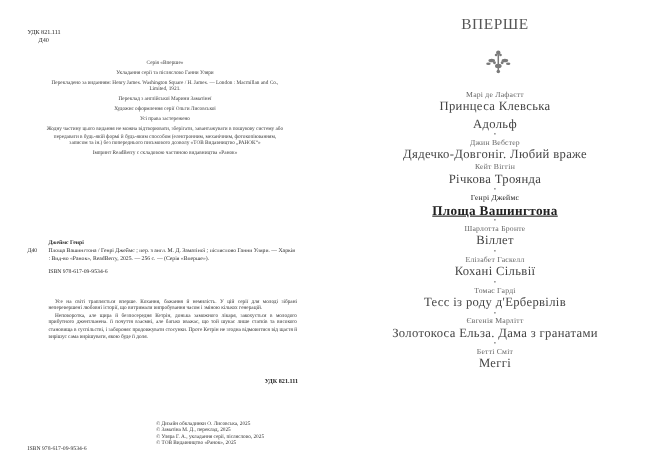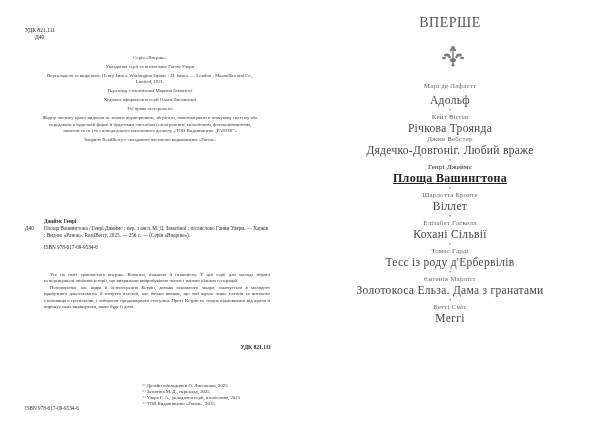--- a/index.html
+++ b/index.html
@@ -100,32 +100,33 @@
         <circle cx="16.5" cy="13" r="1.3"></circle>
         <ellipse cx="13" cy="16" rx="3" ry="2"></ellipse>
         <circle cx="13" cy="21" r="1.6"></circle>
       </g>
     </svg>
   </div>
 
   <div class="abs entries">
     <div class="entry">
       <div class="author">Марі де Лафаєтт</div>
+      <div class="title">Принцеса Клевська</div>
     </div>
     <div class="entry" style="margin-top:3px">
       <div class="title">Адольф</div>
     </div>
     <div class="dot">•</div>
     <div class="entry">
+      <div class="author">Джин Вебстер</div>
+      <div class="title">Дядечко-Довгоніг. Любий враже</div>
+    </div>
+    <div class="entry">
       <div class="author">Кейт Віггін</div>
       <div class="title">Річкова Троянда</div>
-    </div>
-    <div class="entry">
-      <div class="author">Джин Вебстер</div>
-      <div class="title">Дядечко-Довгоніг. Любий враже</div>
     </div>
     <div class="dot">•</div>
     <div class="entry highlight">
       <div class="author">Генрі Джеймс</div>
       <div class="title">Площа Вашингтона</div>
     </div>
     <div class="dot">•</div>
     <div class="entry">
       <div class="author">Шарлотта Бронте</div>
       <div class="title">Віллет</div>

